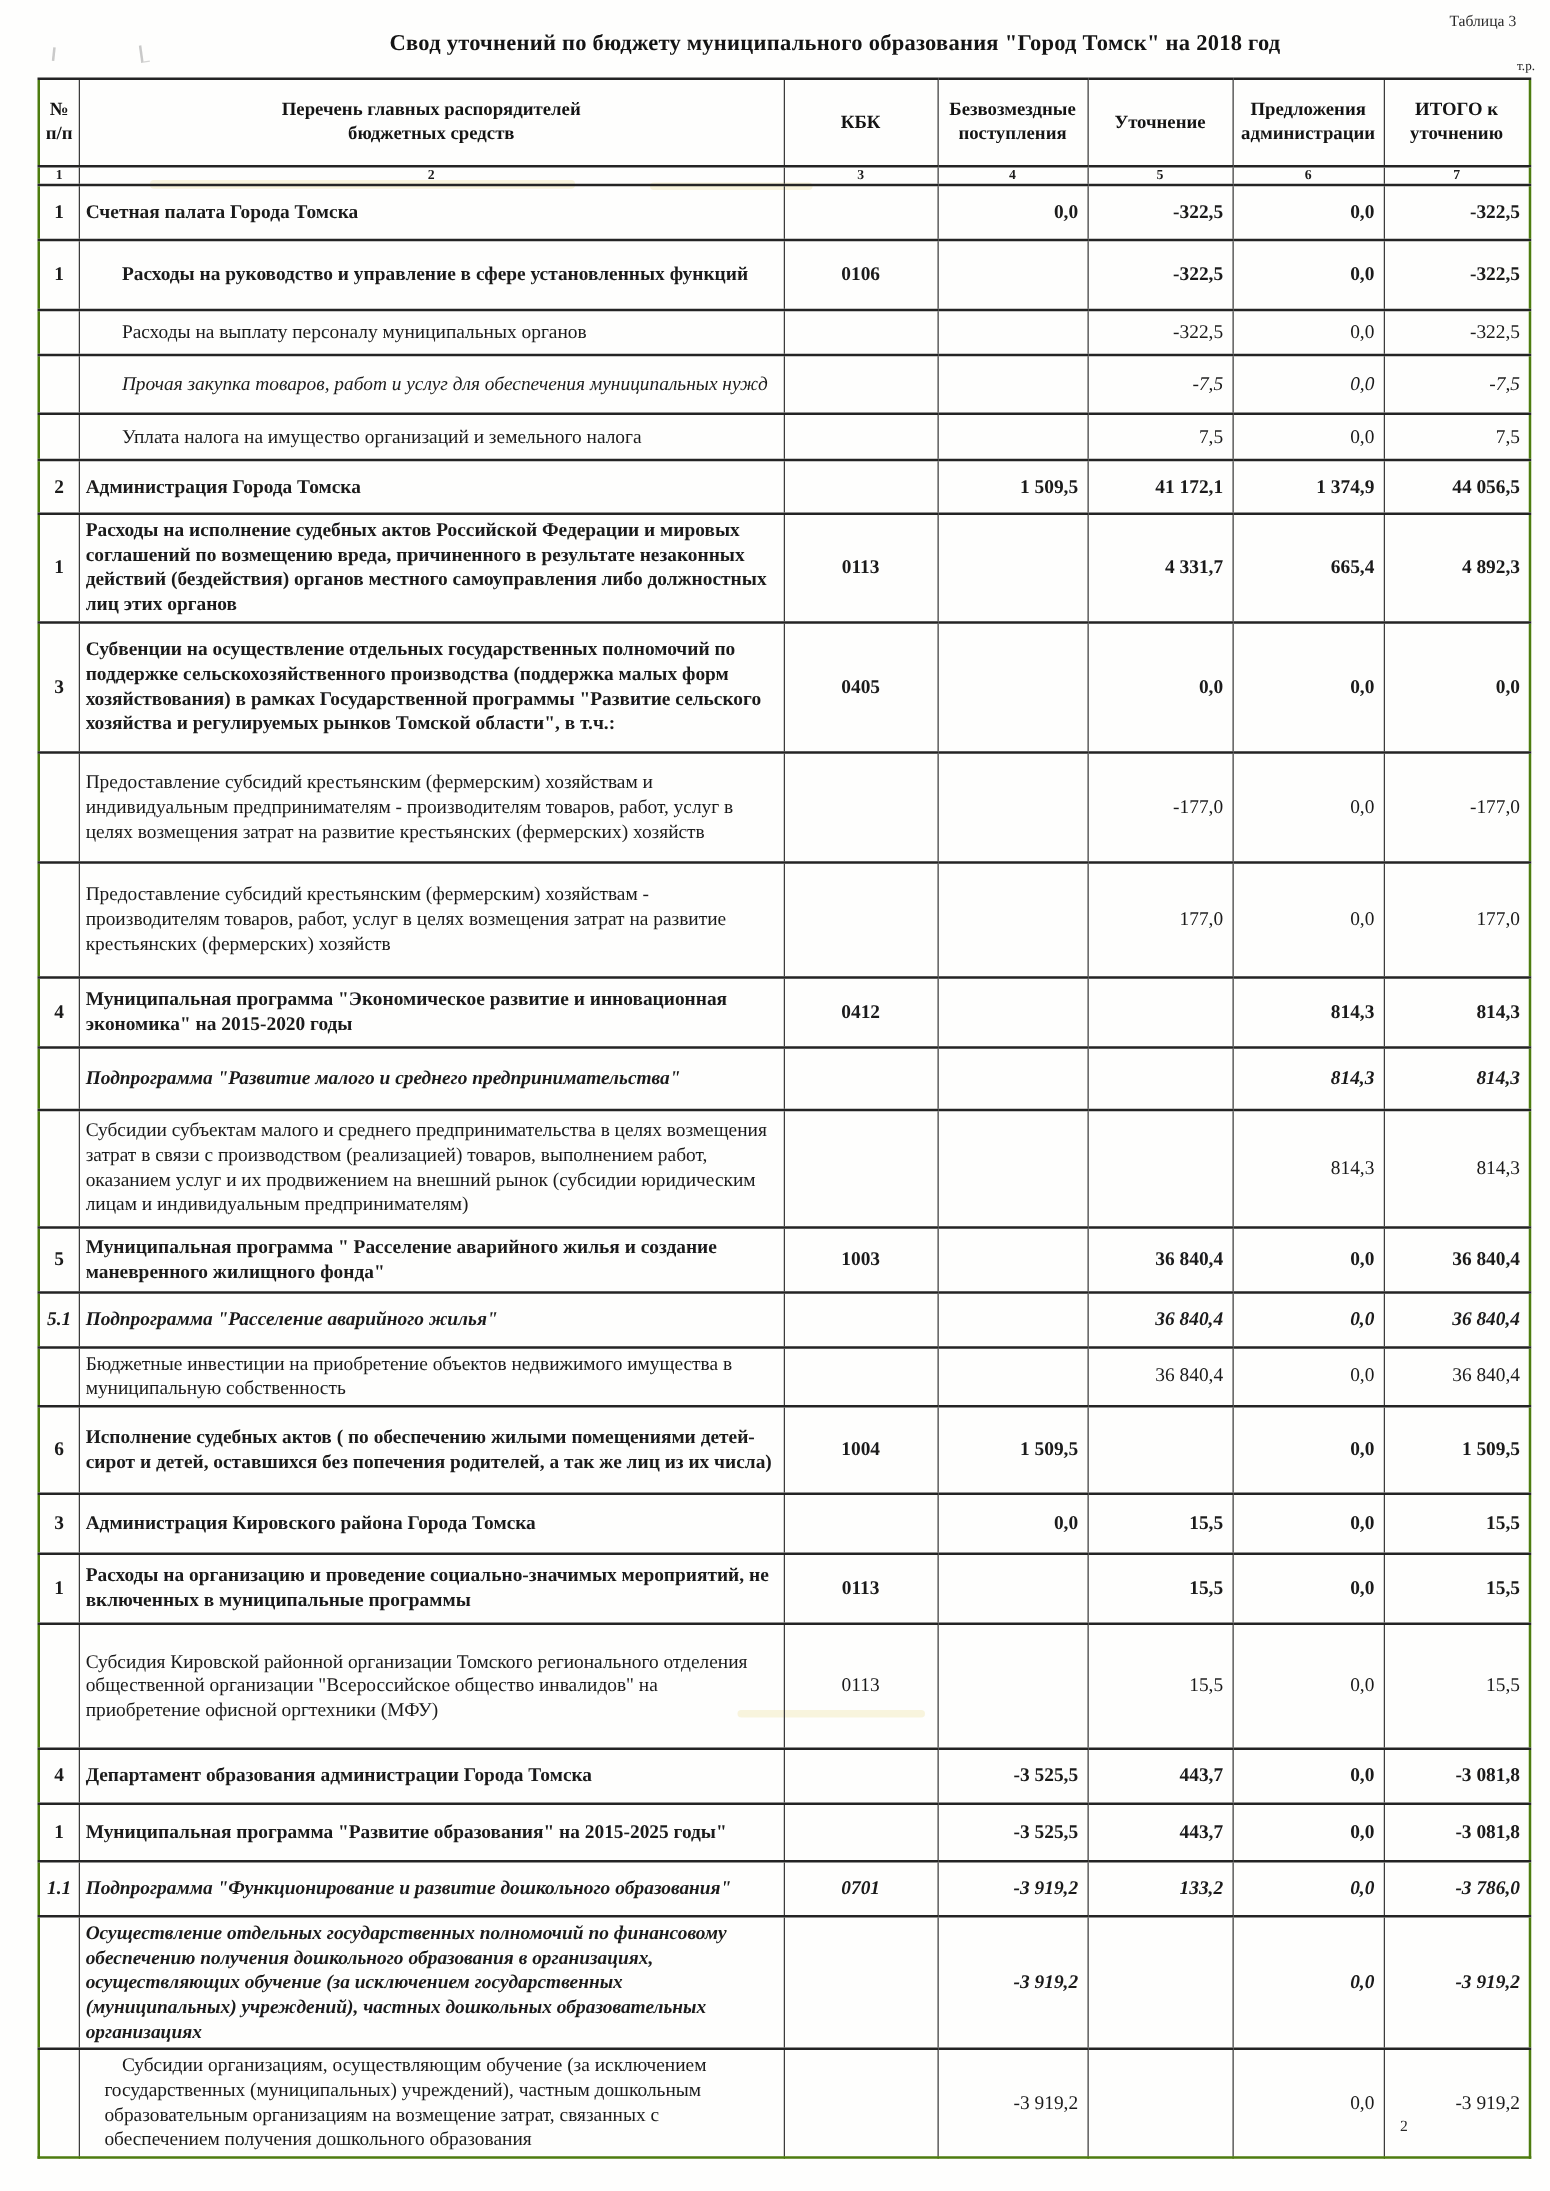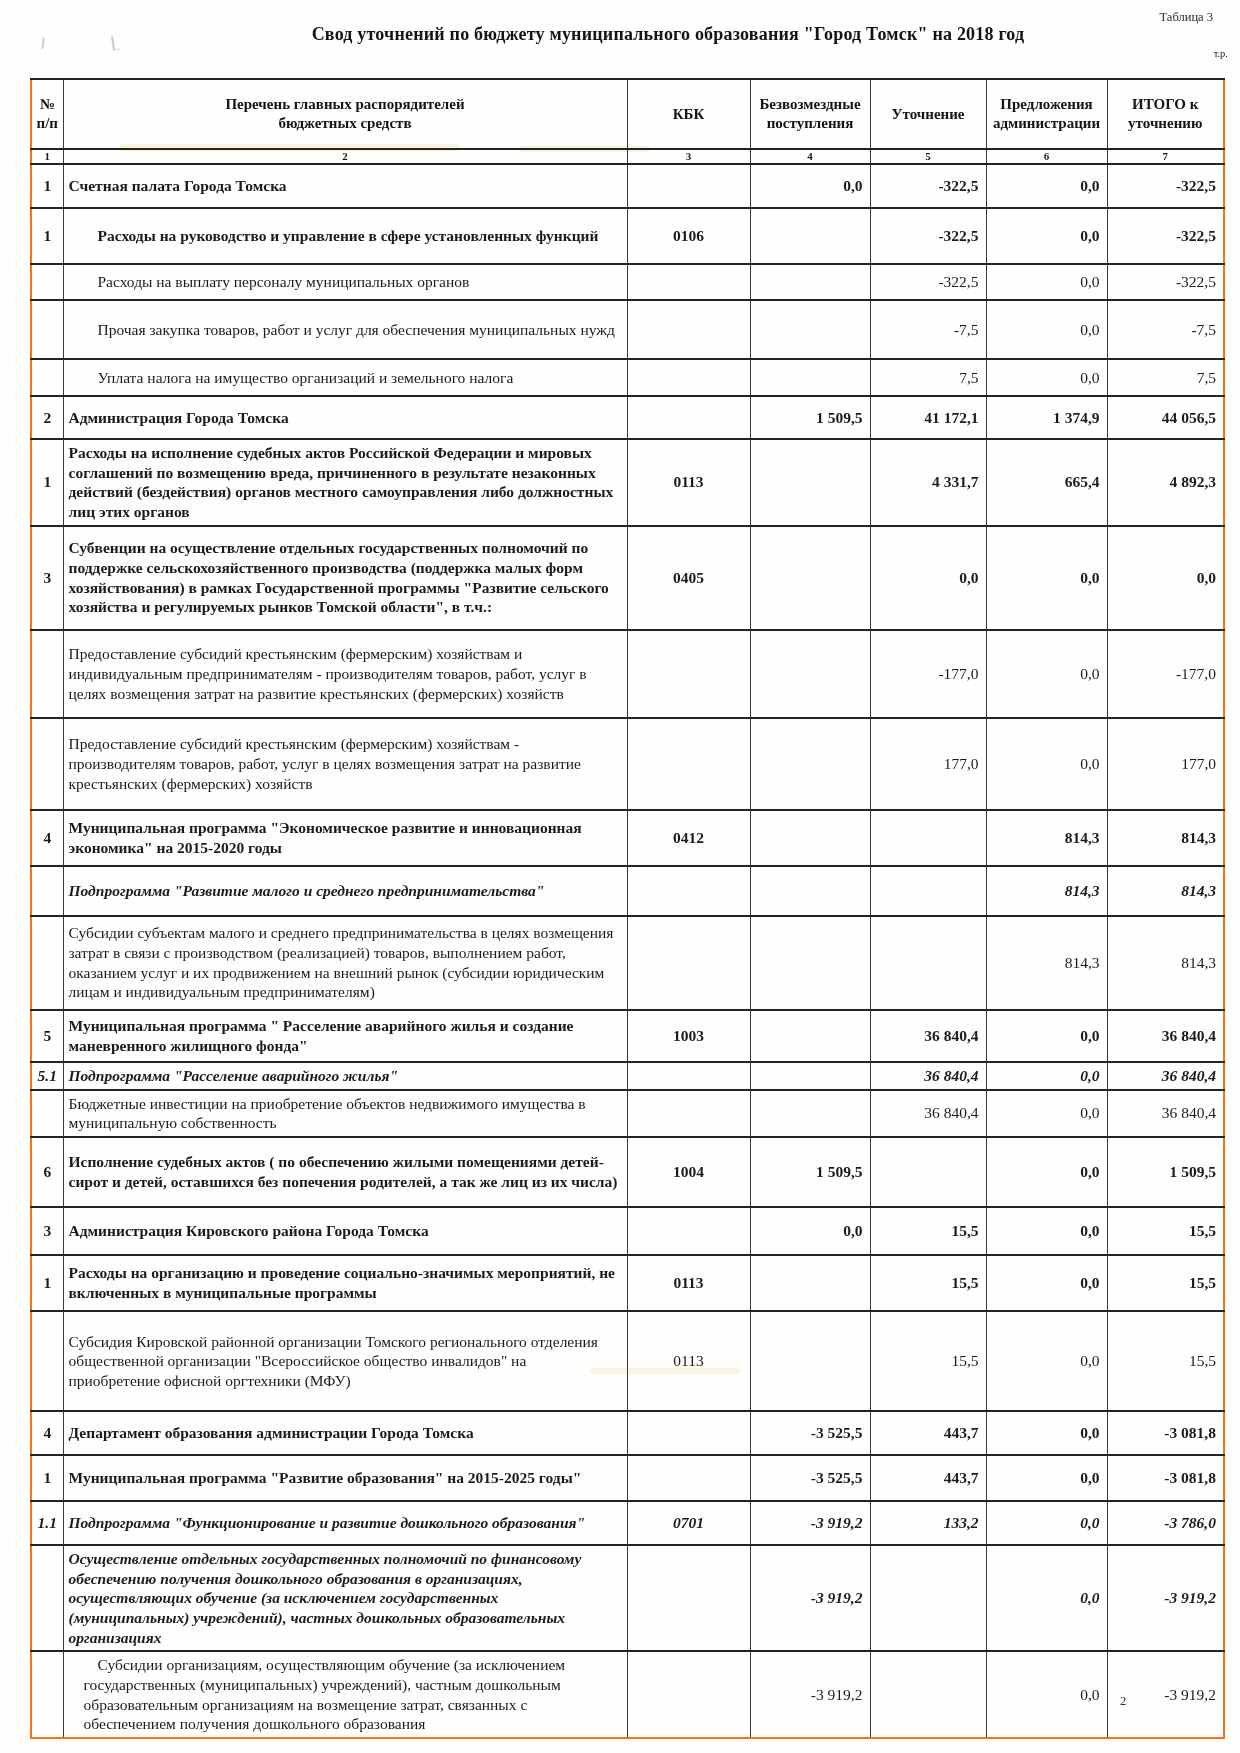--- a/index.html
+++ b/index.html
@@ -31,22 +31,21 @@
     border-left:2px solid #6a6a6a; transform:rotate(-8deg); border-bottom:1px solid #8a8a8a; }
   .streak { position:absolute; background:rgba(226,206,96,.20); border-radius:3px; pointer-events:none; }
   .s1 { top:144px; left:120px; width:340px; height:7px; }
   .s2 { top:146px; left:520px; width:130px; height:6px; }
   .s3 { top:1368px; left:590px; width:150px; height:6px; }
 
   table.budget {
     position:absolute; top:62px; left:30px;
     width:1193px; table-layout:fixed;
     border-collapse:collapse;
-    border:2px solid #f97316;
-    margin-top:16px;
+    border:2px solid #4d7c0f;
   }
   .budget th, .budget td {
     border-left:1px solid #3c3c3c;
     border-top:2px solid #242424;
     vertical-align:middle;
     overflow:hidden;
   }
   .budget thead th {
     height:64px; text-align:center; font-weight:bold;
     font-size:15px; line-height:1.25; padding:2px 3px; color:#141414;
@@ -137,21 +136,21 @@
   </tr>
       <tr class="row-normal row-indent" style="height: 36px;">
     <td class="c-num"></td>
     <td class="c-name">Расходы на выплату персоналу муниципальных органов</td>
     <td class="c-kbk"></td>
     <td class="c-val"></td>
     <td class="c-val">-322,5</td>
     <td class="c-val">0,0</td>
     <td class="c-val">-322,5</td>
   </tr>
-      <tr class="row-normal row-indent" style="height: 59px;">
+      <tr class="row-normal row-indent" style="height: 47px; font-style: italic;">
     <td class="c-num"></td>
     <td class="c-name">Прочая закупка товаров, работ и услуг для обеспечения муниципальных нужд</td>
     <td class="c-kbk"></td>
     <td class="c-val"></td>
     <td class="c-val">-7,5</td>
     <td class="c-val">0,0</td>
     <td class="c-val">-7,5</td>
   </tr>
       <tr class="row-normal row-indent" style="height: 37px;">
     <td class="c-num"></td>
@@ -236,21 +235,21 @@
   </tr>
       <tr class="row-bold" style="height: 52px;">
     <td class="c-num">5</td>
     <td class="c-name">Муниципальная программа " Расселение аварийного жилья и создание маневренного жилищного фонда"</td>
     <td class="c-kbk">1003</td>
     <td class="c-val"></td>
     <td class="c-val">36 840,4</td>
     <td class="c-val">0,0</td>
     <td class="c-val">36 840,4</td>
   </tr>
-      <tr class="row-bold-italic" style="height: 28px;">
+      <tr class="row-bold-italic" style="height: 44px;">
     <td class="c-num">5.1</td>
     <td class="c-name">Подпрограмма "Расселение аварийного жилья"</td>
     <td class="c-kbk"></td>
     <td class="c-val"></td>
     <td class="c-val">36 840,4</td>
     <td class="c-val">0,0</td>
     <td class="c-val">36 840,4</td>
   </tr>
       <tr class="row-normal" style="height: 46px;">
     <td class="c-num"></td>

